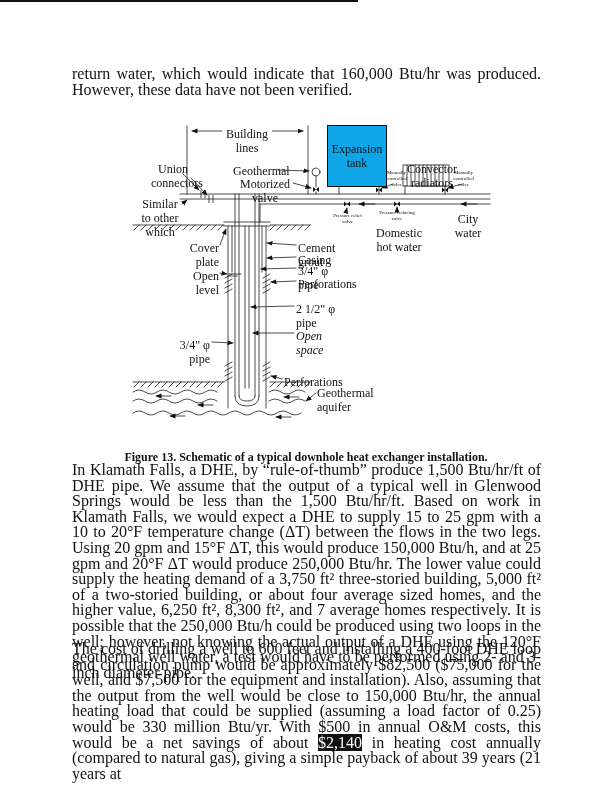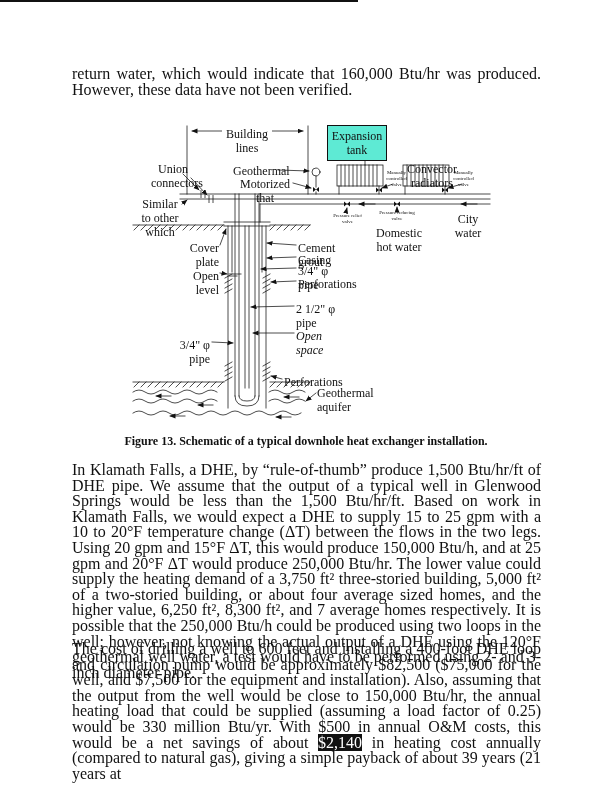--- a/index.html
+++ b/index.html
@@ -1,30 +1,30 @@
 <!DOCTYPE html>
 <html><head>
 <meta charset="utf-8">
 <style>
   html,body{margin:0;padding:0;background:#e8e8e8;}
   .page{position:relative;width:612px;height:792px;background:#ffffff;font-family:"Liberation Serif",serif;color:#111;overflow:hidden;margin:0 auto;}
   .scan-line{position:absolute;top:0;left:0;width:358px;height:2px;background:#111;}
   .para{position:absolute;left:72px;width:469px;margin:0;font-size:16px;line-height:15.6px;text-align:justify;}
-  .caption{position:absolute;left:0;top:434px;width:612px;margin:0;text-align:center;font-weight:bold;font-size:12px;}
+  .caption{position:absolute;left:0;top:450px;width:612px;margin:0;text-align:center;font-weight:bold;font-size:12px;}
   .pageno{position:absolute;left:0;top:760px;width:612px;text-align:center;font-size:12px;}
   .hl{background:#111;color:#fff;padding:0 0;}
   .figure{position:absolute;left:125px;top:120px;width:380px;height:308px;}
   .figure svg{position:absolute;left:0;top:0;}
   .ln{stroke:#111;stroke-width:0.75;fill:none;stroke-linecap:square;}
   .fl{fill:#111;stroke:none;}
   .lbl{position:absolute;font-size:12px;line-height:1.18;text-align:center;color:#111;}
   .tiny{font-size:5px;line-height:1.2;}
   .la{text-align:left;}
   .ra{text-align:right;}
-  .boxed{border:0.7px solid #111;background:#5eead4;padding:3px 2px;}
+  .boxed{border:0.7px solid #111;background:#0ea5e9;padding:16px 2px;}
   .bgw{background:#fff;}
 </style>
 </head>
 <body>
 
 <div class="page">
 
   <div class="scan-line"></div>
 
   <p class="para" style="top:66px">return water, which would indicate that 160,000 Btu/hr was produced.  However, these data have not been verified.</p>
@@ -129,21 +129,21 @@
           <path d="M191,273 L181,281" marker-end="url(#arr)"></path>
         </g>
       </g>
     </svg>
 
     <div class="lbl bgw" style="left:97px;top:7px;width:50px;">Building lines</div>
     <div class="lbl boxed" style="left:202px;top:5px;width:54px;">Expansion tank</div>
     <div class="lbl" style="left:282px;top:19px;width:50px;margin-top:23px;">Convector radiators</div>
     <div class="lbl" style="left:26px;top:42px;width:44px;">Union connectors</div>
     <div class="lbl" style="left:108px;top:44px;width:44px;">Geothermal</div>
-    <div class="lbl" style="left:112px;top:57px;width:56px;">Motorized that</div>
+    <div class="lbl" style="left:112px;top:57px;width:56px;">Motorized valve</div>
     <div class="lbl tiny" style="left:259px;top:50px;width:25px;">Manually controlled valve</div>
     <div class="lbl tiny" style="left:326px;top:50px;width:25px;">Manually controlled valve</div>
     <div class="lbl" style="left:14px;top:77px;width:42px;">Similar to other which</div>
     <div class="lbl tiny" style="left:205px;top:93px;width:35px;">Pressure relief valve</div>
     <div class="lbl tiny" style="left:252px;top:90px;width:40px;">Pressure reducing valve</div>
     <div class="lbl" style="left:328px;top:92px;width:30px;">City water</div>
     <div class="lbl" style="left:248px;top:106px;width:52px;">Domestic hot water</div>
     <div class="lbl ra" style="left:50px;top:121px;width:44px;">Cover plate</div>
     <div class="lbl ra" style="left:50px;top:149px;width:44px;">Open level</div>
     <div class="lbl la" style="left:173px;top:121px;width:56px;font-family:Liberation Serif, serif;">Cement grout</div>

